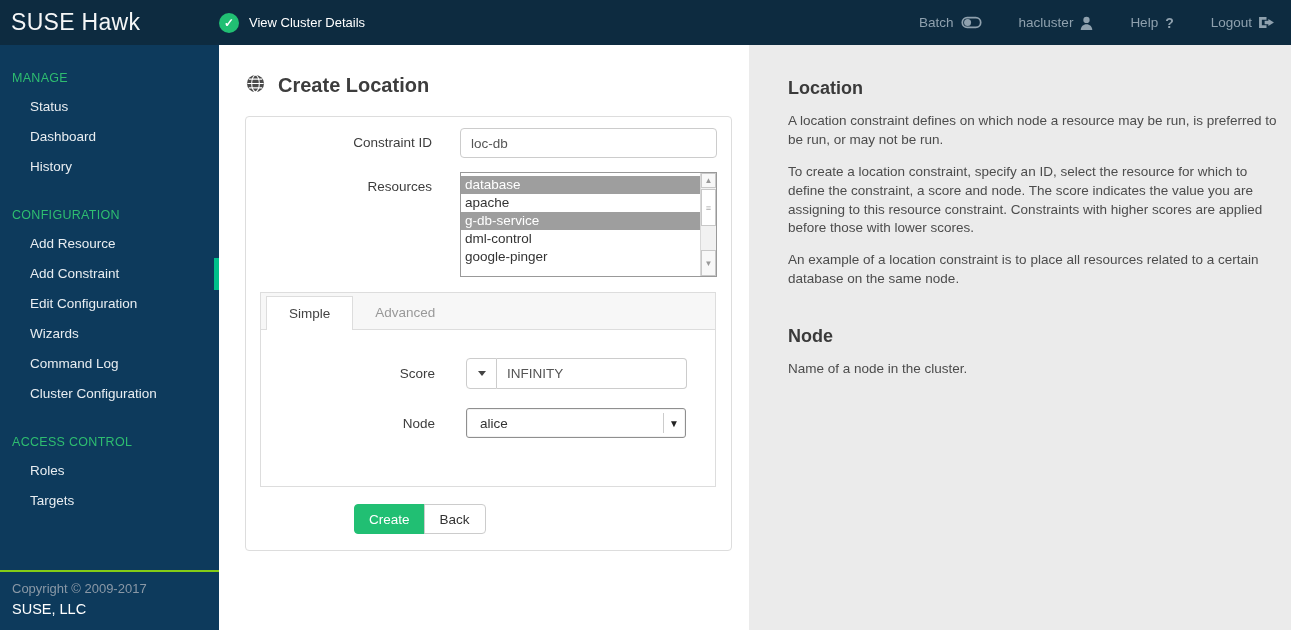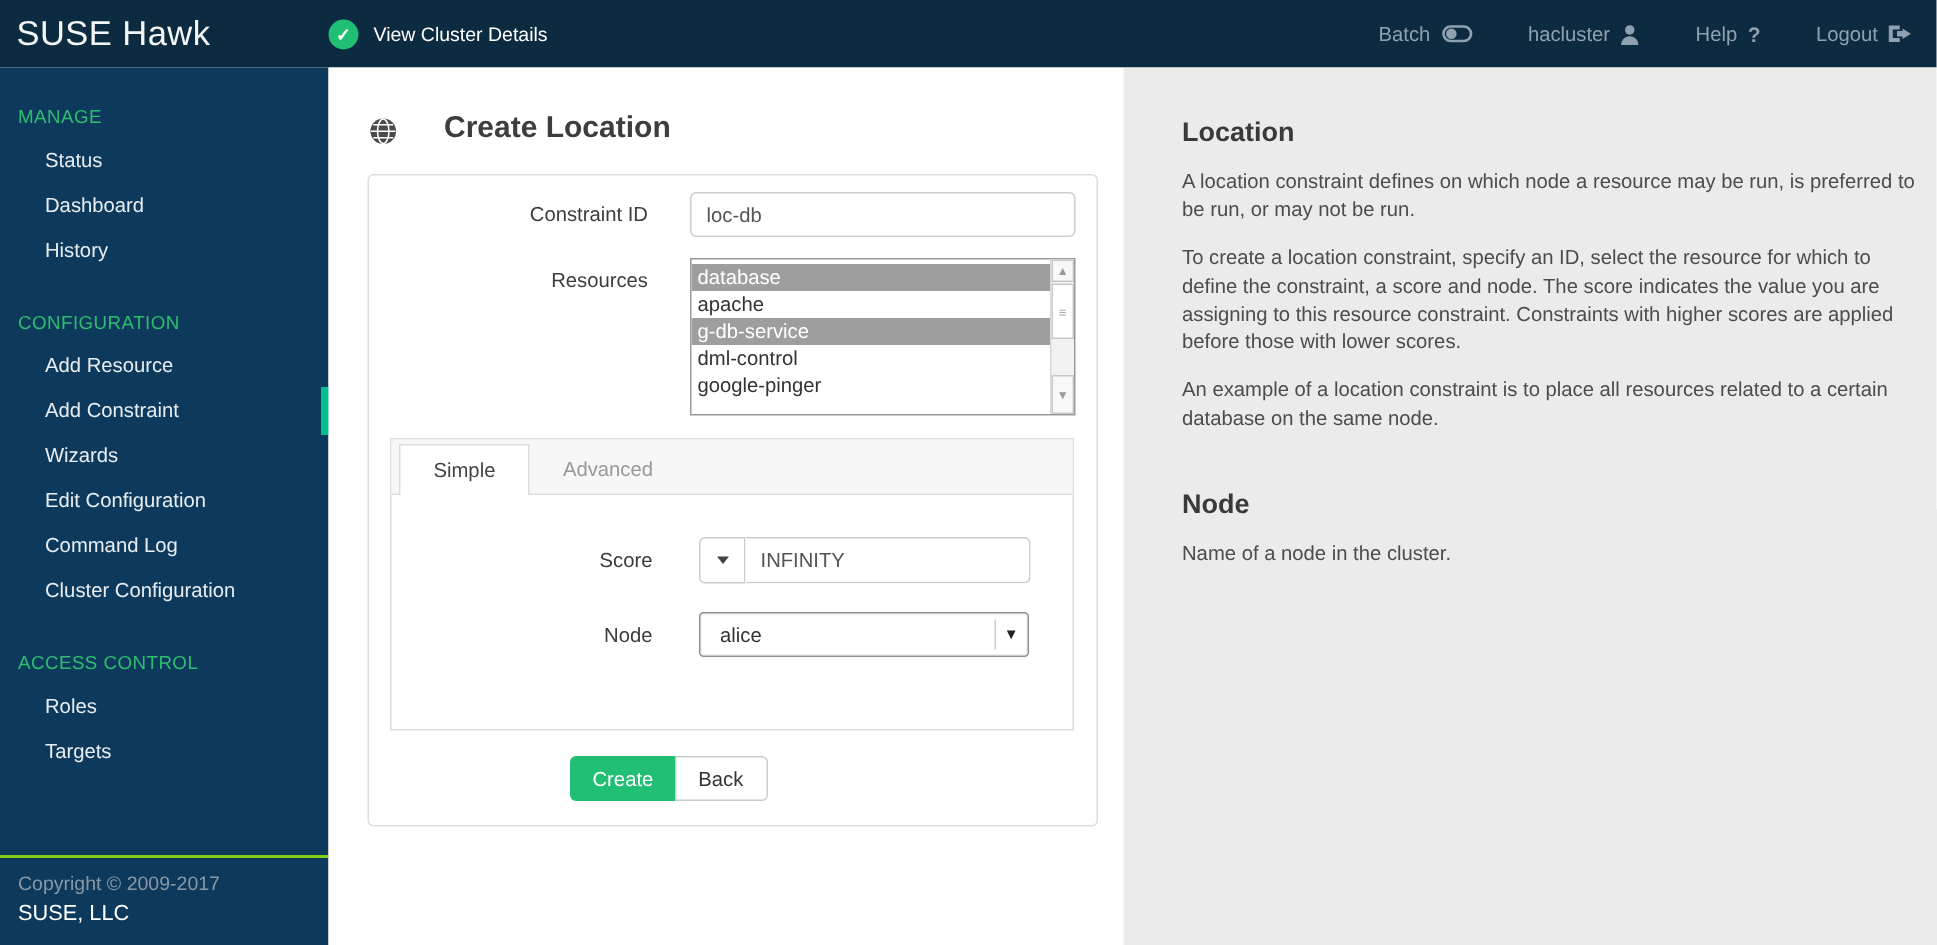--- a/index.html
+++ b/index.html
@@ -33,21 +33,21 @@
                padding-left:30px; font-size:13.5px; color:#e8edf1; cursor:pointer; }
   .side-item.active::after { content:''; position:absolute; right:0; top:-1px;
                bottom:-1px; width:5px; background:#00c08b; }
   .side-footer { position:absolute; bottom:0; left:0; right:0;
                  border-top:2px solid #84cc16; padding:9px 12px 13px; }
   .copyright { color:#8a98a6; font-size:13px; }
   .company { color:#fff; font-size:14.5px; margin-top:5px; }
 
   
   .main { position:absolute; top:45px; left:219px; width:530px; bottom:0; background:#fff; }
-  .page-title { margin:29px 0 0 27px; display:flex; align-items:flex-end; gap:31px;
+  .page-title { margin:29px 0 0 27px; display:flex; align-items:flex-start; gap:13px;
                 font-size:20px; font-weight:bold; color:#3d3d3d; }
   .card { margin:19px 0 0 26px; width:487px; border:1px solid #ddd;
           border-radius:4px; padding:11px 14px 16px; background:#fff; }
   .frow { display:flex; margin-bottom:14px; }
   .flabel { flex:0 0 172px; text-align:right; margin-right:28px;
             line-height:30px; font-size:13.5px; color:#3d3d3d; }
   .text-input { width:258px; height:30px; border:1px solid #ccc; border-radius:4px;
                 padding:0 10px; font-size:13.5px; color:#555; outline:none;
                 font-family:"Liberation Sans", sans-serif; }
 
@@ -89,21 +89,21 @@
                  border-radius:0 4px 4px 0; padding:0 10px; font-size:13.5px;
                  color:#555; outline:none; font-family:"Liberation Sans", sans-serif; }
   .node-select { width:220px; height:30px; border:1px solid #8f8f8f; border-radius:3px;
                  background:#fff; box-shadow:inset 0 0 0 1px #f2f2f2; display:flex;
                  align-items:center; padding-left:13px; font-size:13.5px; color:#333;
                  cursor:pointer; }
   .sel-arrow { margin-left:auto; border-left:1px solid #ccc; height:20px;
                display:flex; align-items:center; padding:0 6px 0 5px;
                font-size:10px; color:#222; }
 
-  .btn-row { display:flex; margin-left:120px; }
+  .btn-row { display:flex; margin-left:94px; }
   .btn-create { height:30px; padding:0 14px; background:#21bf73; color:#fff;
                 border:1px solid #21bf73; border-radius:4px 0 0 4px;
                 font-size:13.5px; cursor:pointer; font-family:"Liberation Sans", sans-serif; }
   .btn-back { height:30px; padding:0 15px; background:#fff; color:#333;
               border:1px solid #ccc; border-radius:0 4px 4px 0; margin-left:-1px;
               font-size:13.5px; cursor:pointer; font-family:"Liberation Sans", sans-serif; }
 
   
   .help { position:absolute; top:45px; left:749px; right:0; bottom:0;
           background:#ebebeb; padding:33px 24px 0 39px; }
@@ -160,22 +160,22 @@
   <div class="side-section">
     <div class="side-title">MANAGE</div>
     <div class="side-item">Status</div>
     <div class="side-item">Dashboard</div>
     <div class="side-item">History</div>
   </div>
   <div class="side-section">
     <div class="side-title">CONFIGURATION</div>
     <div class="side-item">Add Resource</div>
     <div class="side-item active">Add Constraint</div>
+    <div class="side-item">Edit Configuration</div>
     <div class="side-item">Wizards</div>
-    <div class="side-item">Edit Configuration</div>
     <div class="side-item">Command Log</div>
     <div class="side-item">Cluster Configuration</div>
   </div>
   <div class="side-section">
     <div class="side-title">ACCESS CONTROL</div>
     <div class="side-item">Roles</div>
     <div class="side-item">Targets</div>
   </div>
   <div class="side-footer">
     <div class="copyright">Copyright © 2009-2017</div>

